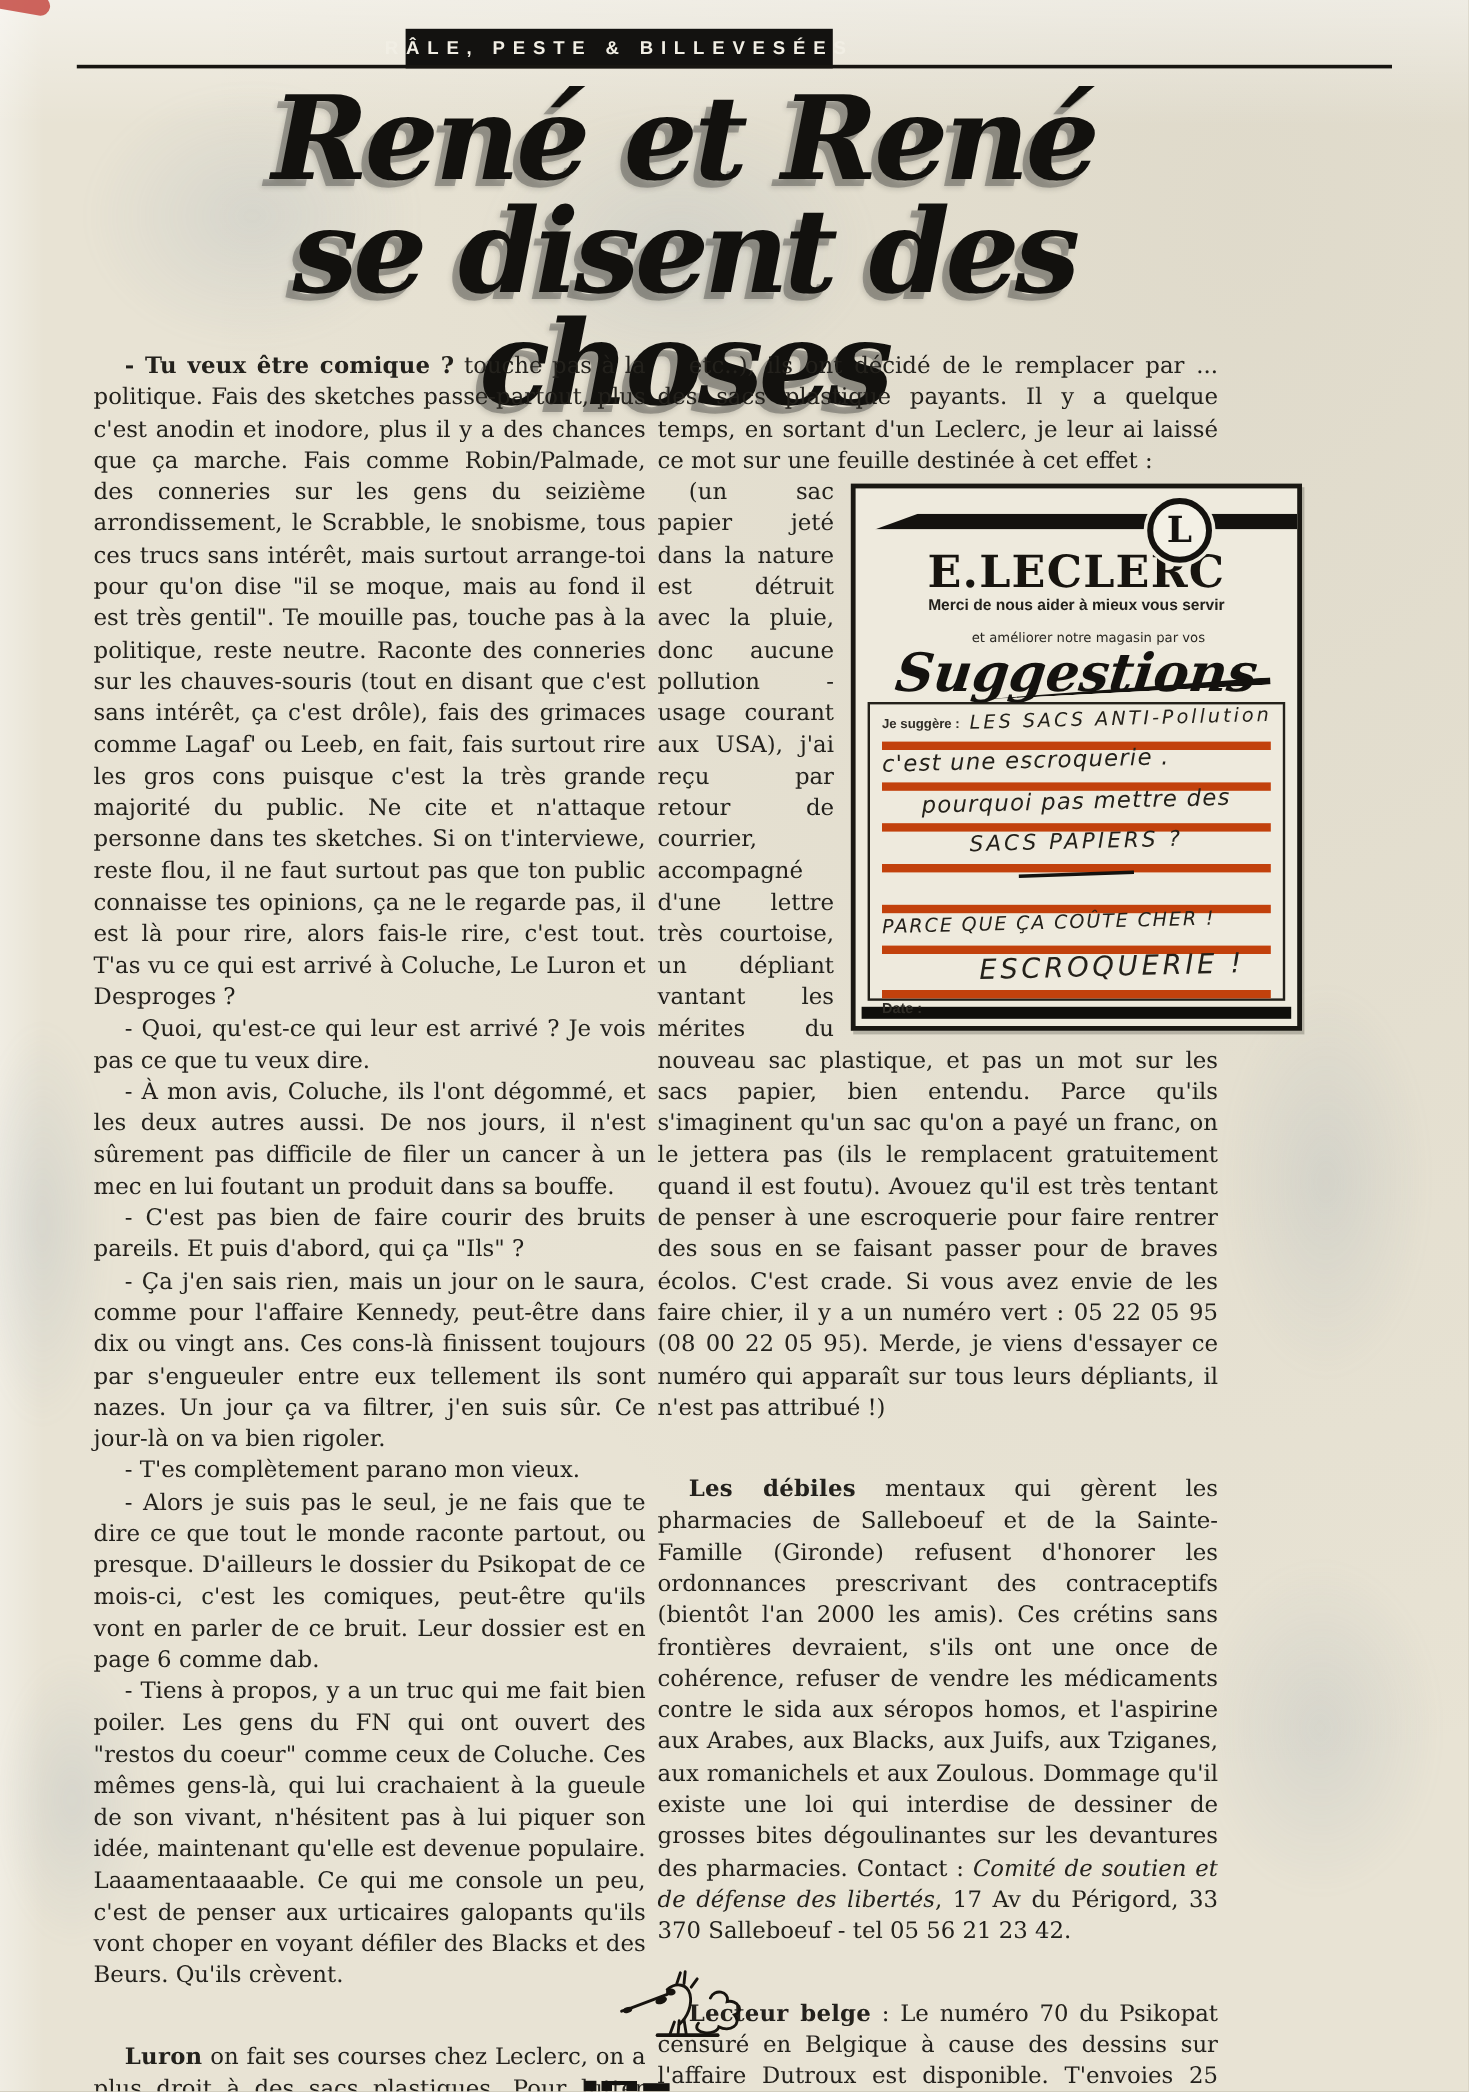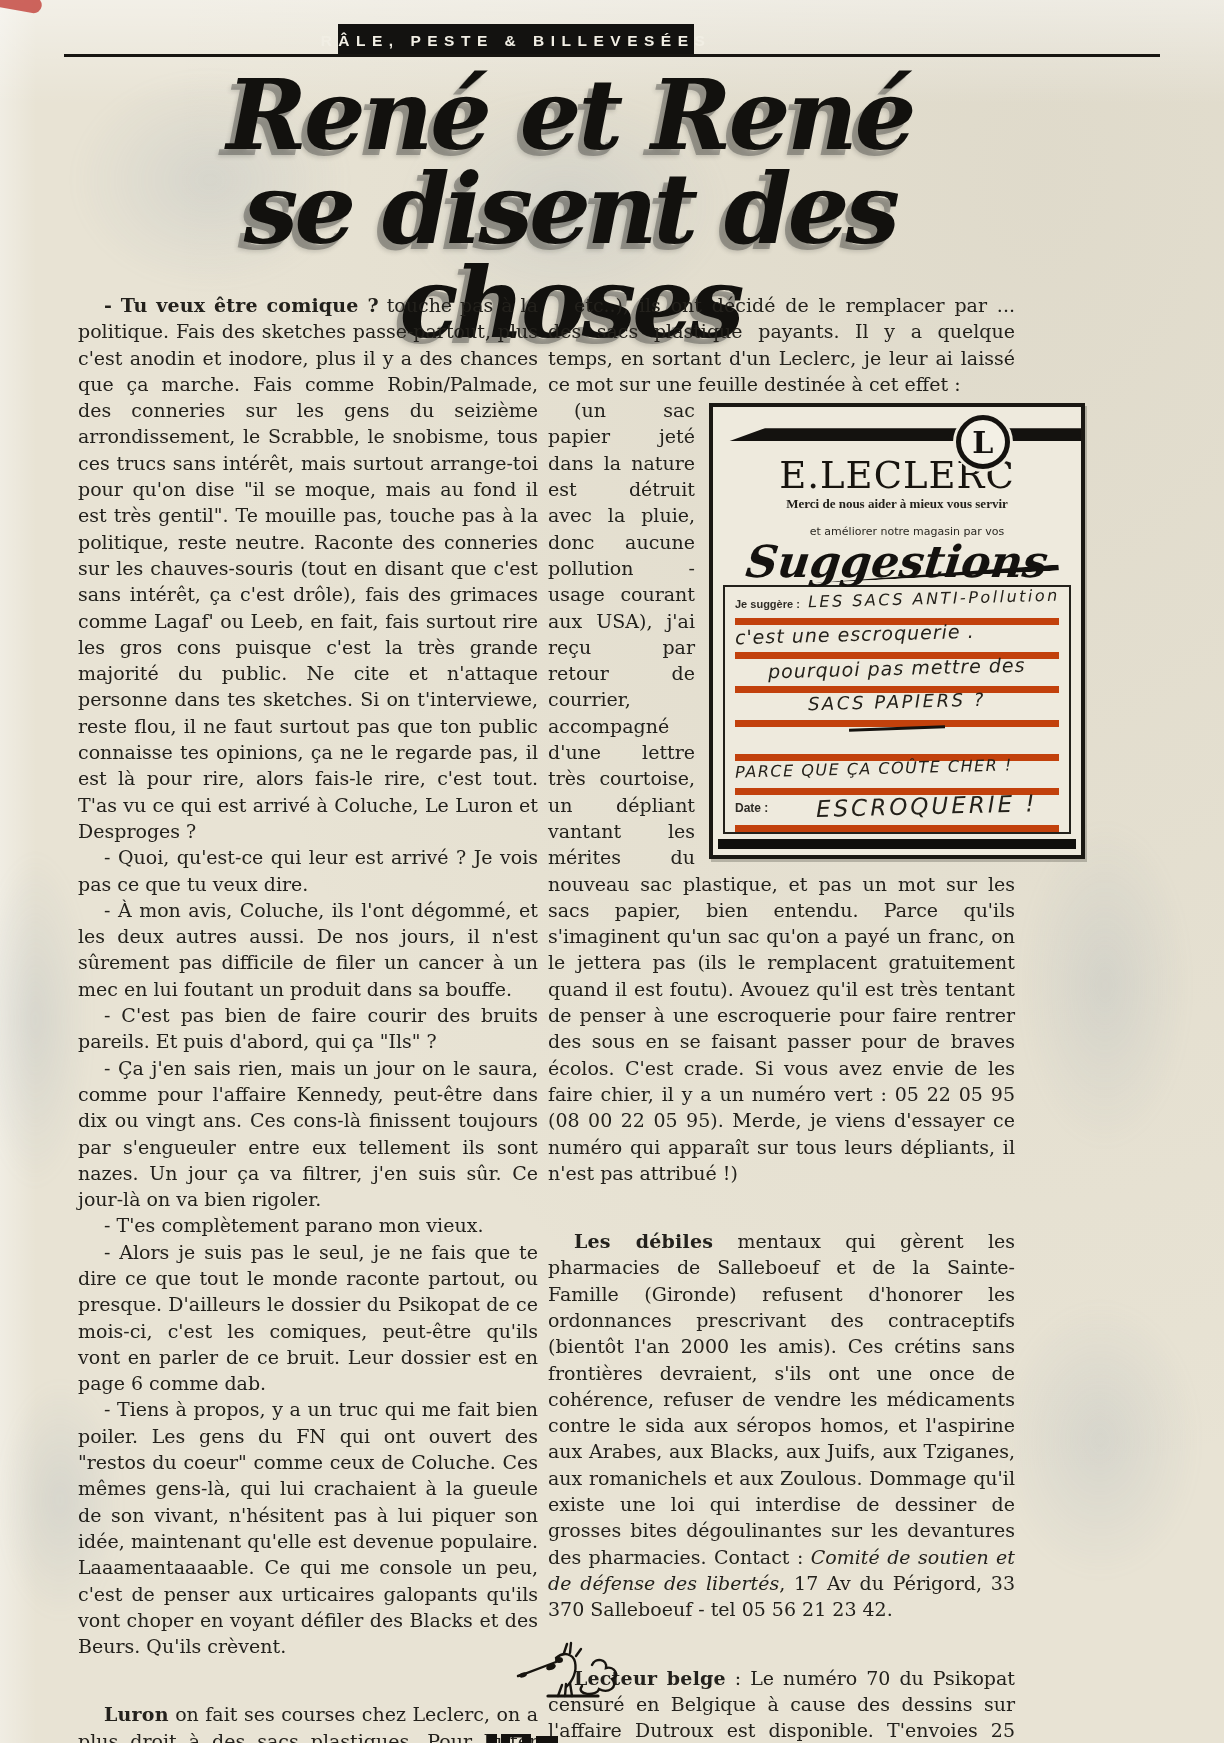--- a/index.html
+++ b/index.html
@@ -44,22 +44,22 @@
   
   .ad{float:right; width:368px; margin:6px -70px 10px 14px;
     background:#eeeadd; border:4px solid #1a1813; box-shadow:2px 3px 0 rgba(40,38,30,.25);}
   .ad-banner{position:relative; height:46px; margin-top:12px;}
   .ad-banner .bar{position:absolute; left:16px; right:0; top:9px; height:13px; background:#14120f;
     clip-path:polygon(0 100%, 36px 0, 100% 0, 100% 100%);}
   .logo-circle{position:absolute; left:66%; top:-4px; width:44px; height:44px; border-radius:50%;
     background:#f3f0e5; border:5px solid #14120f; box-shadow:0 0 0 3px #eeeadd;
     display:flex; align-items:center; justify-content:center;}
   .logo-circle span{font-weight:bold; font-size:30px; line-height:1; color:#14120f; transform:translateY(1px);}
-  .ad-brand{text-align:center; font-weight:normal; font-size:37px; letter-spacing:1px; color:#17140f; margin-top:-2px;}
-  .ad-tag1{text-align:center; font-family:Liberation Serif, serif; font-weight:bold; font-size:13px; margin-top:2px;}
+  .ad-brand{text-align:center; font-weight:bold; font-size:37px; letter-spacing:1px; color:#17140f; margin-top:-2px;}
+  .ad-tag1{text-align:center; font-family:Liberation Sans, sans-serif; font-weight:bold; font-size:13px; margin-top:2px;}
   .ad-tag2{text-align:center; font-family:"DejaVu Sans",sans-serif; font-size:11px; margin-top:1px; color:#2a2822;margin-left:20px;}
   .ad-script{position:relative; text-align:center; font-style:italic; font-weight:bold;
     font-size:44px; transform:skewX(-7deg); margin:4px 0 0; color:#14120f;}
   .swash{width:250px; height:6px; background:#14120f; margin:-4px 22px 8px auto;
     clip-path:polygon(0 100%, 100% 0, 100% 100%); transform:rotate(-3deg);}
   .ad-form{margin:2px 10px 0; border:2px solid #23211b; padding:4px 10px 0; background:transparent;}
   .f-row{display:flex; align-items:flex-start; height:27px; border-bottom:7px solid #c2410c; overflow:visible;}
   .f-label{font-family:"Liberation Sans",sans-serif; font-weight:bold; font-size:11px; color:#2f2c26; margin-right:8px; white-space:nowrap;}
   .hand{font-family:"DejaVu Sans",sans-serif; font-style:italic; color:#24211a;
     transform:rotate(-1.5deg); white-space:nowrap; line-height:1;}
@@ -139,21 +139,21 @@
         <div class="f-row">
           <span class="hand h-caps h-center" style="font-size:18px;">SACS PAPIERS ?</span>
         </div>
         <div class="f-row">
           <span class="mini-swash"></span>
         </div>
         <div class="f-row">
           <span class="hand h-caps" style="letter-spacing:1.5px;">PARCE QUE ÇA COÛTE CHER !</span>
         </div>
         <div class="f-row f-date">
-          <span class="f-label" style="font-size:12px;">Date :</span>
+          <span class="f-label" style="font-size:12px;margin-top:32px;">Date :</span>
           <span class="hand h-big">ESCROQUERIE !</span>
         </div>
       </div>
       <div class="ad-bottom-bar"></div>
     </div>
 
     <p>(un sac papier jeté dans la nature est détruit avec la pluie, donc aucune pollution - usage courant aux USA), j'ai reçu par retour de courrier, accompagné d'une lettre très courtoise, un dépliant vantant les mérites du nouveau sac plastique, et pas un mot sur les sacs papier, bien entendu. Parce qu'ils s'imaginent qu'un sac qu'on a payé un franc, on le jettera pas (ils le remplacent gratuitement quand il est foutu). Avouez qu'il est très tentant de penser à une escroquerie pour faire rentrer des sous en se faisant passer pour de braves écolos. C'est crade. Si vous avez envie de les faire chier, il y a un numéro vert : 05 22 05 95 (08 00 22 05 95). Merde, je viens d'essayer ce numéro qui apparaît sur tous leurs dépliants, il n'est pas attribué !)</p>
     <p class="gap"><b>Les débiles</b><span> mentaux qui gèrent les pharmacies de Salleboeuf et de la Sainte-Famille (Gironde) refusent d'honorer les ordonnances prescrivant des contraceptifs (bientôt l'an 2000 les amis). Ces crétins sans frontières devraient, s'ils ont une once de cohérence, refuser de vendre les médicaments contre le sida aux séropos homos, et l'aspirine aux Arabes, aux Blacks, aux Juifs, aux Tziganes, aux romanichels et aux Zoulous. Dommage qu'il existe une loi qui interdise de dessiner de grosses bites dégoulinantes sur les devantures des pharmacies. Contact : </span><i>Comité de soutien et de défense des libertés</i><span>, 17 Av du Périgord, 33 370 Salleboeuf - tel 05 56 21 23 42.</span></p>
     <p class="gap"><b>Lecteur belge</b><span> : Le numéro 70 du Psikopat censuré en Belgique à cause des dessins sur l'affaire Dutroux est disponible. T'envoies 25 balles, tu le recois.</span></p>
     <p class="gap"><b>Thème du Psikopat</b><span> du mois prochain : Les vieux.</span></p>

